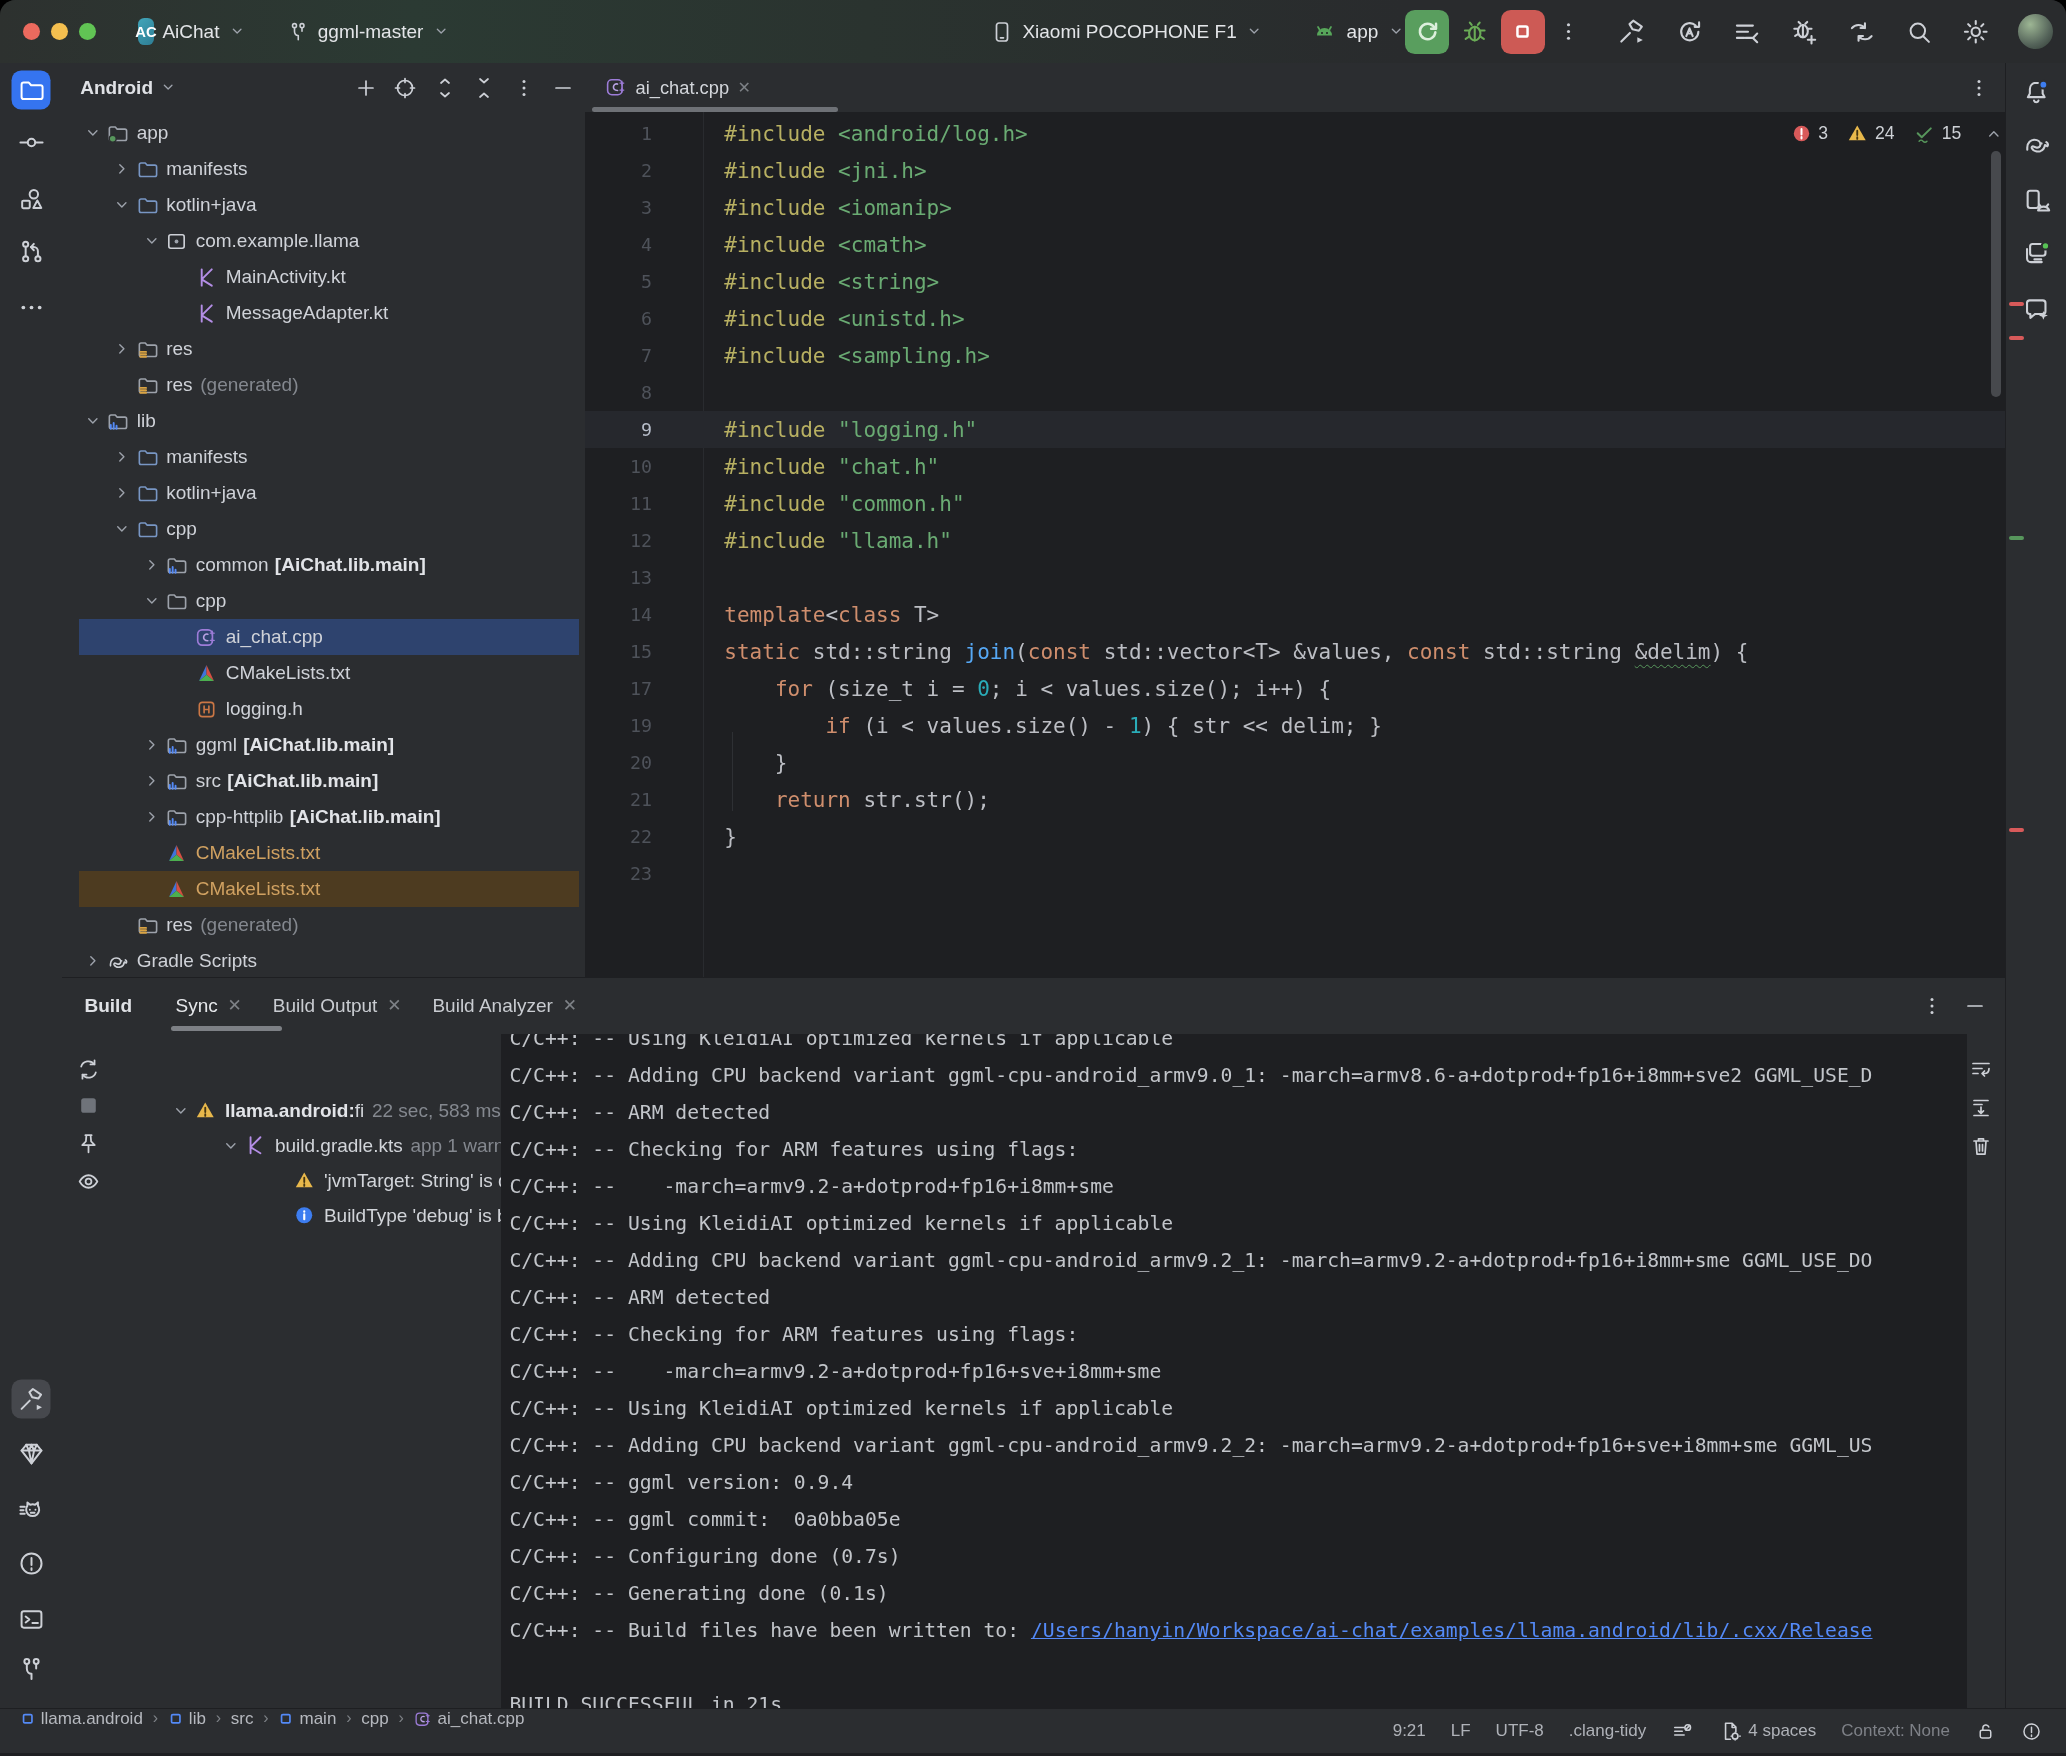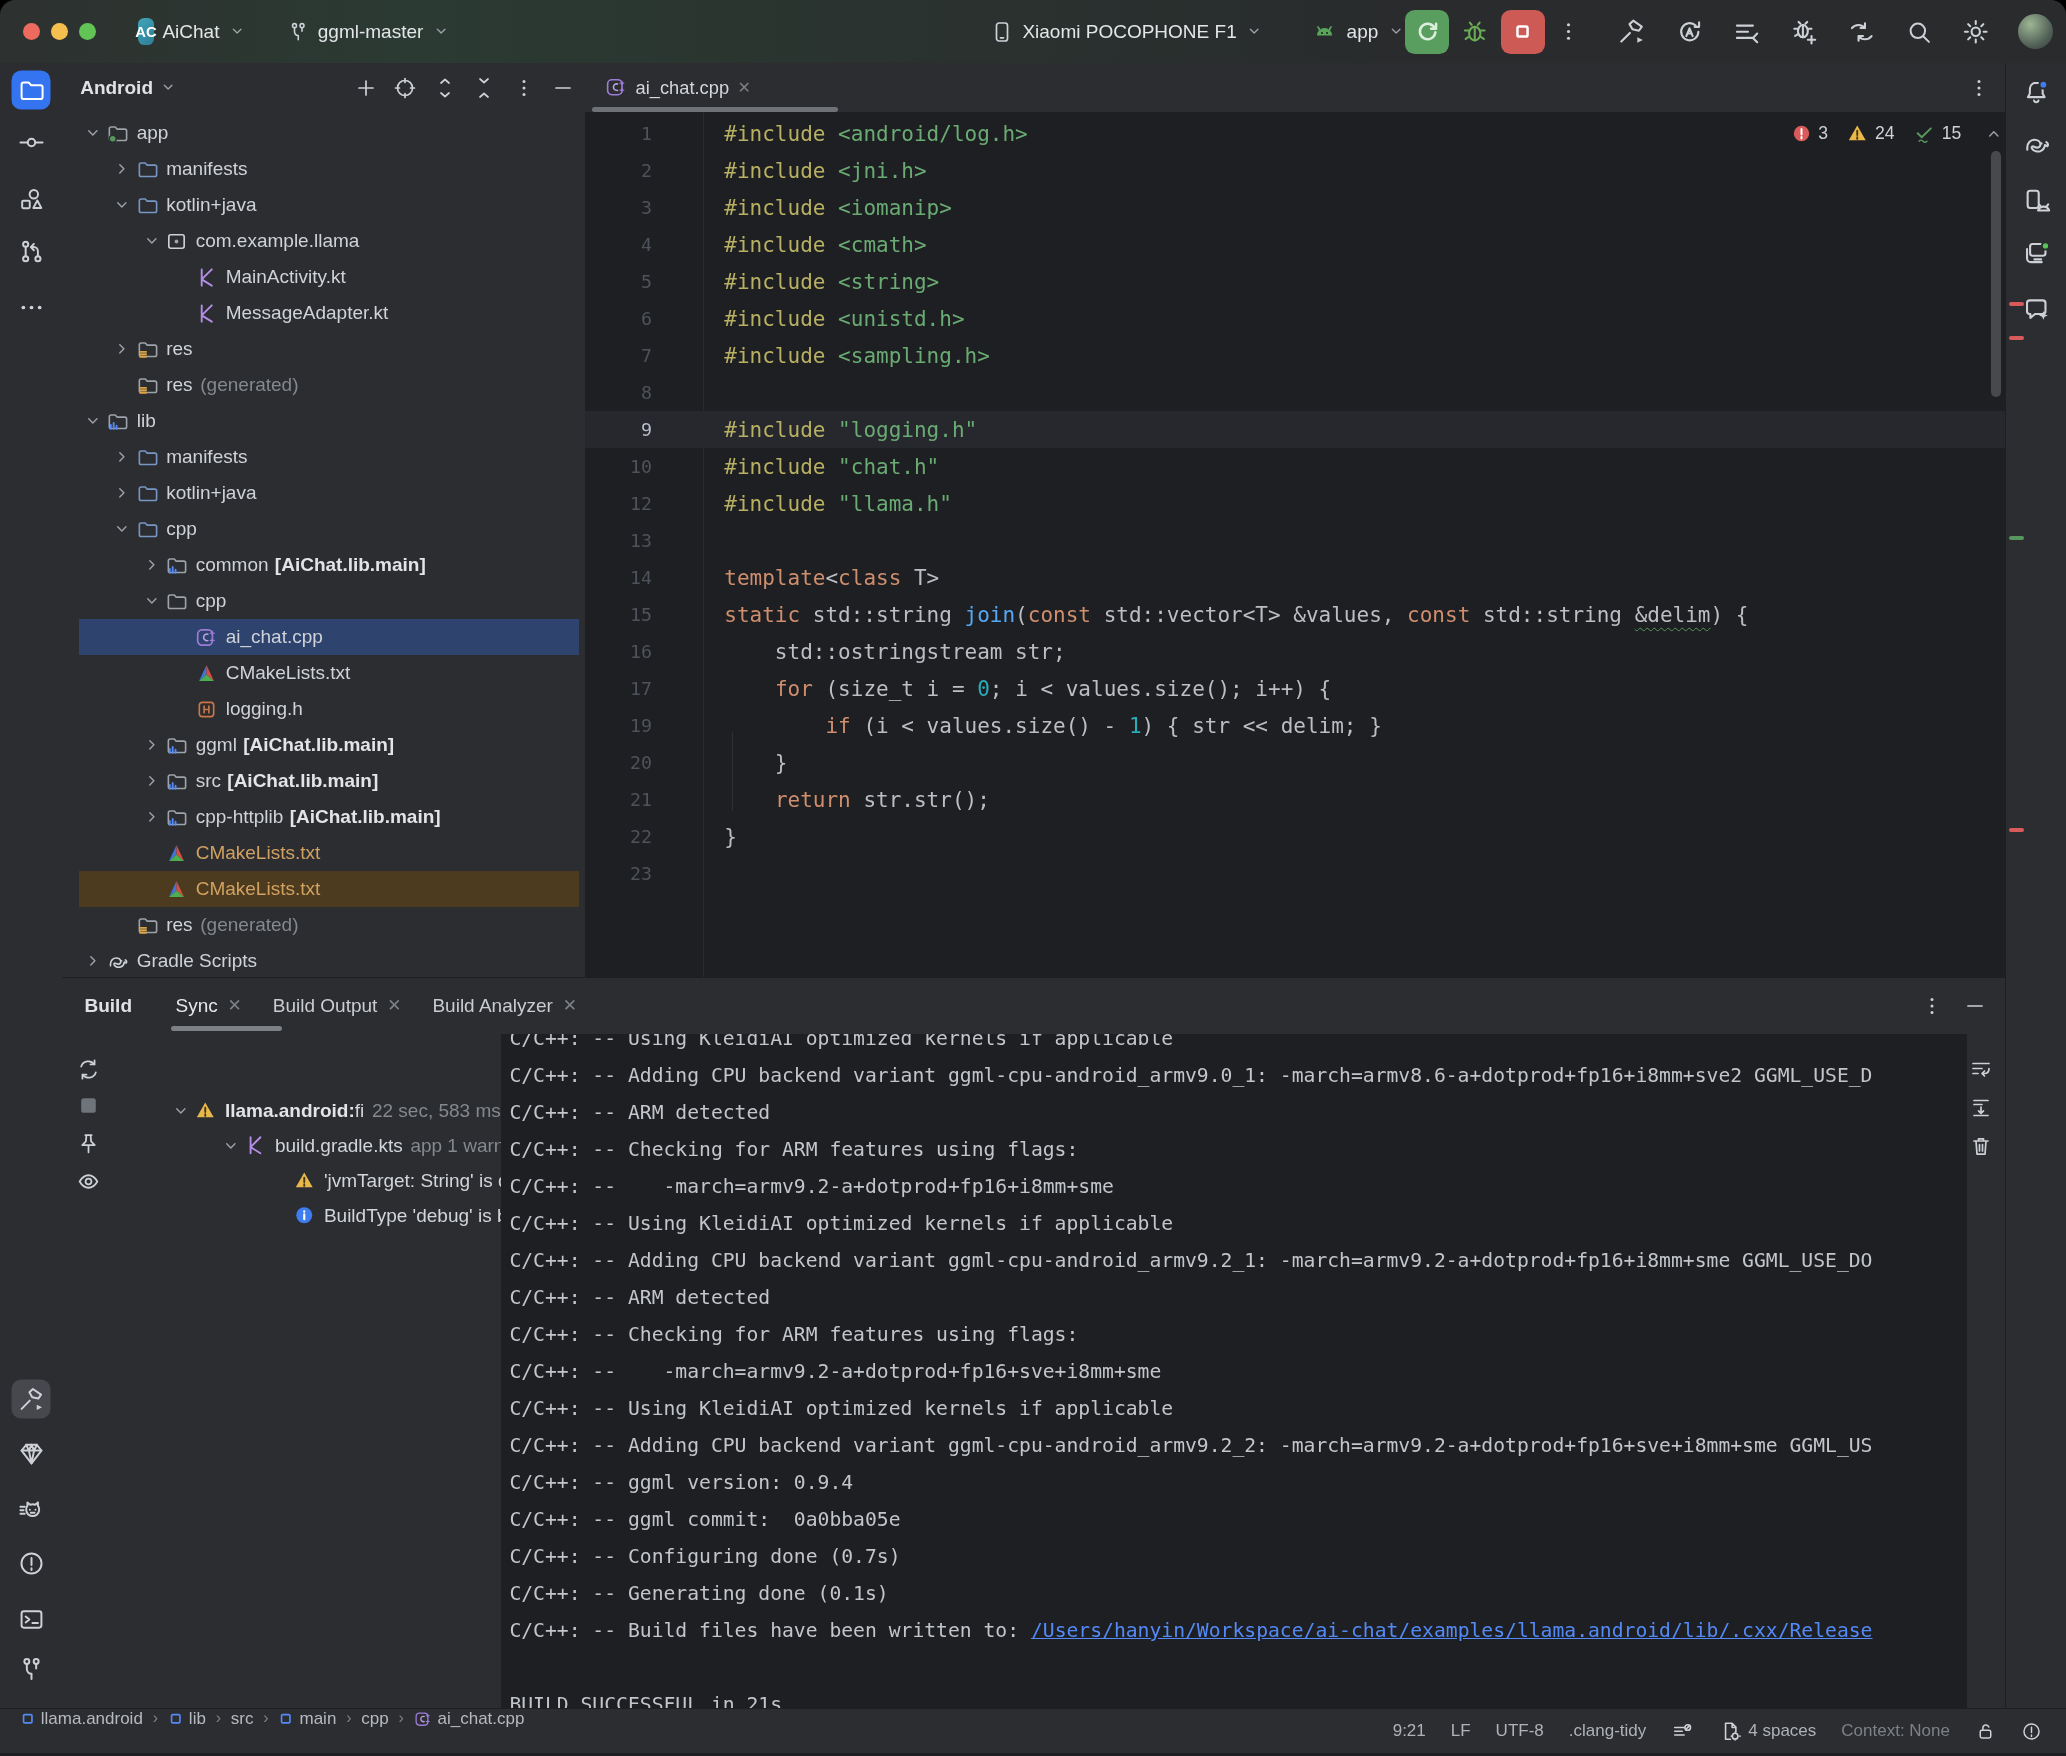--- a/index.html
+++ b/index.html
@@ -747,25 +747,25 @@
         <div class="cline"><span class="gut">1</span><span class="ct"><span class="tk-d">#include </span><span class="tk-s">&lt;android/log.h&gt;</span></span></div>
         <div class="cline"><span class="gut">2</span><span class="ct"><span class="tk-d">#include </span><span class="tk-s">&lt;jni.h&gt;</span></span></div>
         <div class="cline"><span class="gut">3</span><span class="ct"><span class="tk-d">#include </span><span class="tk-s">&lt;iomanip&gt;</span></span></div>
         <div class="cline"><span class="gut">4</span><span class="ct"><span class="tk-d">#include </span><span class="tk-s">&lt;cmath&gt;</span></span></div>
         <div class="cline"><span class="gut">5</span><span class="ct"><span class="tk-d">#include </span><span class="tk-s">&lt;string&gt;</span></span></div>
         <div class="cline"><span class="gut">6</span><span class="ct"><span class="tk-d">#include </span><span class="tk-s">&lt;unistd.h&gt;</span></span></div>
         <div class="cline"><span class="gut">7</span><span class="ct"><span class="tk-d">#include </span><span class="tk-s">&lt;sampling.h&gt;</span></span></div>
         <div class="cline"><span class="gut">8</span><span class="ct"></span></div>
         <div class="cline cur"><span class="gut">9</span><span class="ct"><span class="tk-d">#include </span><span class="tk-s">"logging.h"</span></span></div>
         <div class="cline"><span class="gut">10</span><span class="ct"><span class="tk-d">#include </span><span class="tk-s">"chat.h"</span></span></div>
+        <div class="cline"><span class="gut">11</span><span class="ct"><span class="tk-d">#include </span><span class="tk-s">"common.h"</span></span></div>
         <div class="cline"><span class="gut">12</span><span class="ct"><span class="tk-d">#include </span><span class="tk-s">"llama.h"</span></span></div>
         <div class="cline"><span class="gut">13</span><span class="ct"></span></div>
         <div class="cline"><span class="gut">14</span><span class="ct"><span class="tk-k">template</span><span class="tk-p">&lt;</span><span class="tk-k">class</span><span class="tk-p"> T&gt;</span></span></div>
         <div class="cline"><span class="gut">15</span><span class="ct"><span class="tk-k">static</span><span class="tk-p"> std::string </span><span class="tk-f">join</span><span class="tk-p">(</span><span class="tk-k">const</span><span class="tk-p"> std::vector&lt;T&gt; &amp;values, </span><span class="tk-k">const</span><span class="tk-p"> std::string </span><span class="tk-w">&amp;delim</span><span class="tk-p">) {</span></span></div>
-        <div class="cline"><span class="gut">16</span><span class="ct"><span class="tk-p">    std::ostringstream str;</span></span></div>
         <div class="cline"><span class="gut">17</span><span class="ct"><span class="tk-p">    </span><span class="tk-k">for</span><span class="tk-p"> (size_t i = </span><span class="tk-n">0</span><span class="tk-p">; i &lt; values.size(); i++) {</span></span></div>
         <div class="cline"><span class="gut">19</span><span class="ct"><span class="tk-p">        </span><span class="tk-k">if</span><span class="tk-p"> (i &lt; values.size() - </span><span class="tk-n">1</span><span class="tk-p">) { str &lt;&lt; delim; }</span></span></div>
         <div class="cline"><span class="gut">20</span><span class="ct"><span class="tk-p">    }</span></span></div>
         <div class="cline"><span class="gut">21</span><span class="ct"><span class="tk-p">    </span><span class="tk-k">return</span><span class="tk-p"> str.str();</span></span></div>
         <div class="cline"><span class="gut">22</span><span class="ct"><span class="tk-p">}</span></span></div>
         <div class="cline"><span class="gut">23</span><span class="ct"></span></div>
       </div>
     <div class="iguide"></div>
     <div class="insp">
       <span class="ic" style="width:21px;height:21px">

